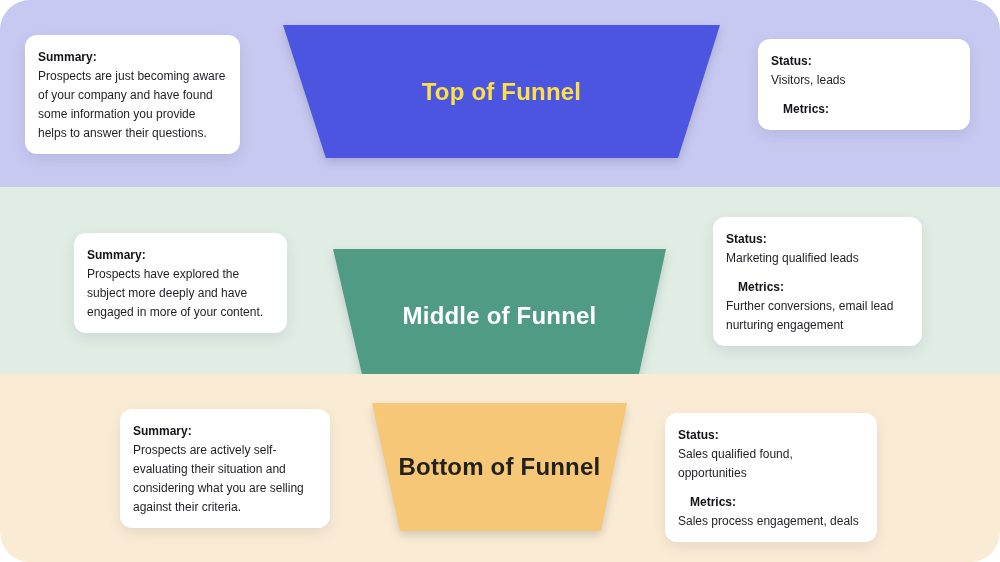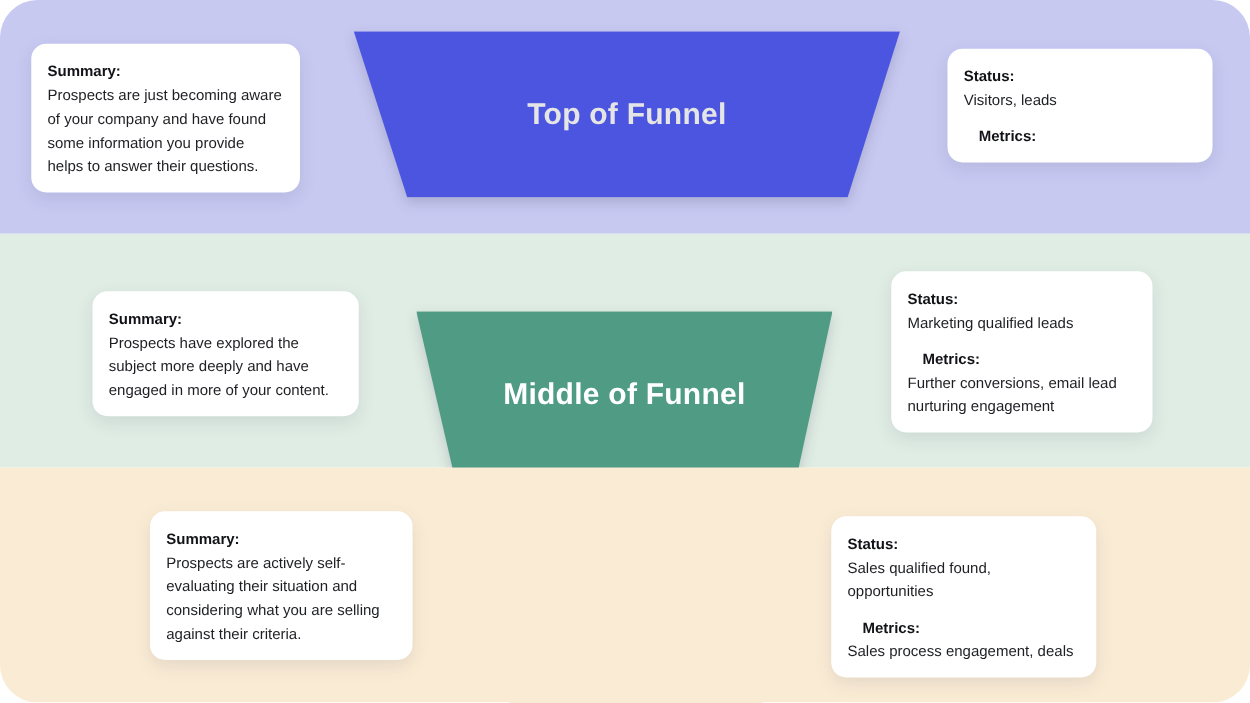--- a/index.html
+++ b/index.html
@@ -21,21 +21,21 @@
     color:#1e1f23;font-size:12px;line-height:19px;
   }
   .card-label{font-weight:bold;color:#121317;}
   .card-label.spaced{margin-top:10px;padding-left:12px;}
 
   .trap-wrap{position:absolute;filter:drop-shadow(0 4px 5px rgba(30,30,60,0.18));}
   .trap{
     width:100%;height:100%;display:flex;align-items:center;justify-content:center;
     font-weight:bold;font-size:24px;letter-spacing:0.2px;
   }
-  .trap-top{background:#4b55df;color:#e5e5e5;clip-path:polygon(0 0,100% 0,90.4% 100%,9.8% 100%);}
+  .trap-top{background:#4b55df;color:#fde047;clip-path:polygon(0 0,100% 0,90.4% 100%,9.8% 100%);}
   .trap-middle{background:#4f9b84;color:#ffffff;clip-path:polygon(0 0,100% 0,91.3% 100%,9.3% 100%);}
   .trap-bottom{background:#f6c777;color:#24211c;clip-path:polygon(0 0,100% 0,89.8% 100%,11% 100%);}
 
   
   .pos-sum-top{left:25px;top:35px;width:215px;}
   .pos-trap-top{left:283px;top:25px;width:437px;height:133px;}
   .pos-stat-top{left:758px;top:39px;width:212px;}
   
   .pos-sum-mid{left:74px;top:46px;width:213px;}
   .pos-trap-mid{left:333px;top:26px;width:333px;height:134px;margin-top:36px;}
@@ -83,20 +83,25 @@
       <div class="card-label spaced">Metrics:</div>
       <div class="card-text">Further conversions, email lead nurturing engagement</div>
     </div>
   </section>
 
   <section class="band band-bottom">
     <div class="card pos-sum-bot">
       <div class="card-label">Summary:</div>
       <div class="card-text">Prospects are actively self-evaluating their situation and considering what you are selling against their criteria.</div>
     </div>
+    <div class="trap-wrap pos-trap-bot">
+      <div class="trap trap-bottom">
+        <span>Bottom of Funnel</span>
+      </div>
+    </div>
     <div class="card pos-stat-bot">
       <div class="card-label">Status:</div>
       <div class="card-text">Sales qualified found, opportunities</div>
       <div class="card-label spaced">Metrics:</div>
       <div class="card-text">Sales process engagement, deals</div>
     </div>
   </section>
 
 </div>
 

